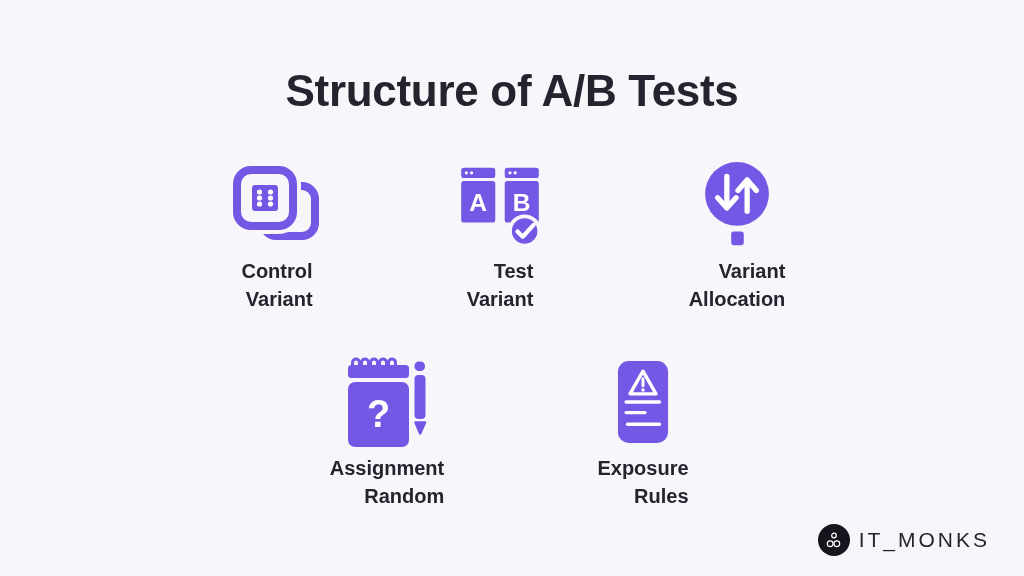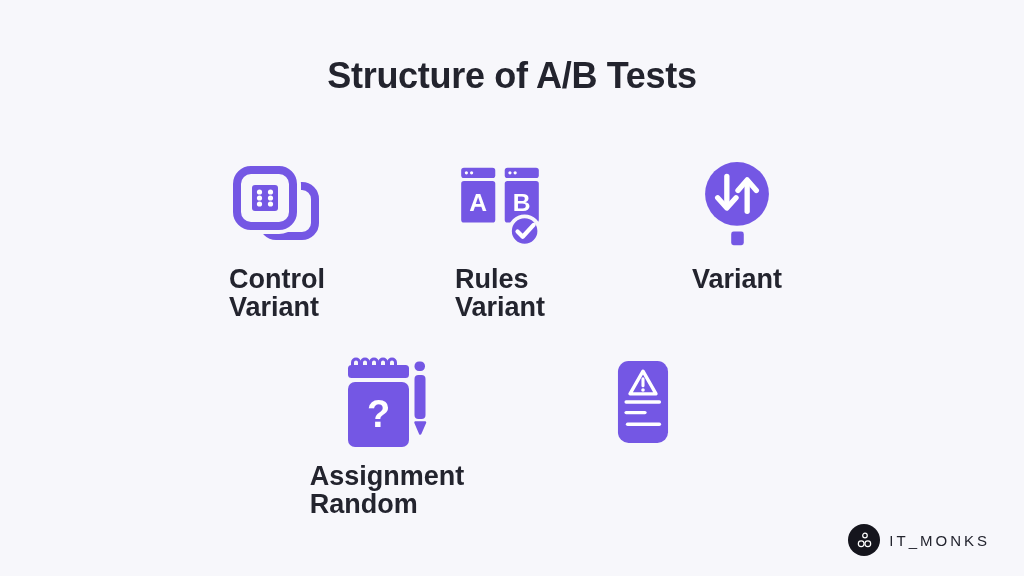--- a/index.html
+++ b/index.html
@@ -12,36 +12,36 @@
   *{box-sizing:border-box}
   html,body{margin:0;padding:0}
   body{
     width:1024px;height:576px;
     background:var(--background);
     font-family:"Liberation Sans",sans-serif;
     overflow:hidden;
   }
   .canvas{position:relative;width:1024px;height:576px;background:var(--background)}
   .title{
-    position:absolute;top:55px;left:0;width:100%;
+    position:absolute;top:66px;left:0;width:100%;
     margin:0;text-align:center;
-    font-size:36px;font-weight:700;letter-spacing:-0.3px;
+    font-size:44px;font-weight:700;letter-spacing:-0.3px;
     color:var(--text);
   }
   .feature{
     position:absolute;width:220px;
     display:flex;flex-direction:column;align-items:center;
   }
   .icon-box{
     height:100px;width:100%;
     display:flex;align-items:center;justify-content:center;
   }
   .label{
-    margin-top:10px;text-align:left;
-    font-size:27px;font-weight:700;line-height:28px;
+    margin-top:2px;text-align:right;
+    font-size:20px;font-weight:700;line-height:28px;
     color:var(--text);
   }
   .label span{display:block}
   .f1{left:167px;top:155px}
   .f2{left:390px;top:155px}
   .f3{left:627px;top:155px}
   .f4{left:277px;top:352px}
   .f5{left:533px;top:352px}
 
   
@@ -62,21 +62,21 @@
     position:absolute;right:34px;top:524px;
     display:flex;align-items:center;gap:9px;
   }
   .logo-circle{
     width:32px;height:32px;border-radius:50%;
     background:var(--logo-circle);
     display:flex;align-items:center;justify-content:center;
     flex:0 0 auto;
   }
   .logo-text{
-    font-size:15px;font-weight:500;letter-spacing:3px;
+    font-size:21px;font-weight:500;letter-spacing:3px;
     color:var(--text);white-space:nowrap;
   }
 </style>
 </head>
 <body>
 
 <div class="canvas">
 
   <h1 class="title">Structure of A/B Tests</h1>
 
@@ -112,38 +112,39 @@
         <rect class="fa" x="47" y="7" width="36" height="11" rx="3"></rect>
         <circle class="fw" cx="52.5" cy="12.5" r="1.7"></circle>
           <circle class="fw" cx="58" cy="12.5" r="1.7"></circle>
         <rect class="fa" x="47" y="21" width="36" height="44" rx="3"></rect>
         <text class="glyph" x="65" y="53" font-size="26" text-anchor="middle">B</text>
         <circle class="ring" cx="68" cy="74" r="15.5" stroke-width="4"></circle>
         <path class="sw" d="M60.5 74.5 l5.5 5.5 l11.5 -12.5" stroke-width="4.5" stroke-linecap="round" stroke-linejoin="round"></path>
       </svg>
     </div>
     <div class="label">
-      <span>Rules</span>
+      <span>Test</span>
       <span>Variant</span>
     </div>
   </div>
 
   <div class="feature f3">
     <div class="icon-box">
       <svg width="66" height="89" viewBox="0 0 68 92">
         <circle class="fa" cx="34" cy="34" r="33"></circle>
         <rect class="fa" x="28" y="73" width="13" height="14" rx="2.5"></rect>
         <path class="sw" d="M23.5 16 V46" stroke-width="5.5" stroke-linecap="round"></path>
         <path class="sw" d="M14 38 L23.5 48.5 L33 38" stroke-width="5.5" stroke-linecap="round" stroke-linejoin="round"></path>
         <path class="sw" d="M44.5 52 V22" stroke-width="5.5" stroke-linecap="round"></path>
         <path class="sw" d="M35 30.5 L44.5 19.5 L54 30.5" stroke-width="5.5" stroke-linecap="round" stroke-linejoin="round"></path>
       </svg>
     </div>
     <div class="label">
       <span>Variant</span>
+      <span>Allocation</span>
     </div>
   </div>
 
   <div class="feature f4">
     <div class="icon-box">
       <svg width="80" height="90" viewBox="0 0 80 90">
         <path class="sa" d="M5.5 10 V5.5 a3.5 3.5 0 0 1 7 0 V10" stroke-width="3" stroke-linecap="round"></path>
         <path class="sa" d="M14.5 10 V5.5 a3.5 3.5 0 0 1 7 0 V10" stroke-width="3" stroke-linecap="round"></path>
         <path class="sa" d="M23.5 10 V5.5 a3.5 3.5 0 0 1 7 0 V10" stroke-width="3" stroke-linecap="round"></path>
         <path class="sa" d="M32.5 10 V5.5 a3.5 3.5 0 0 1 7 0 V10" stroke-width="3" stroke-linecap="round"></path>
@@ -167,20 +168,24 @@
       <svg width="52" height="85" viewBox="0 0 54 88">
         <rect class="fa" x="1" y="1" width="52" height="85" rx="11"></rect>
         <path class="sw" d="M27 11.5 L40.5 35 L13.5 35 Z" stroke-width="3.5" stroke-linejoin="round"></path>
         <path class="sw" d="M27 19.5 V26.5" stroke-width="3.2" stroke-linecap="round"></path>
         <circle class="fw" cx="27" cy="31" r="1.9"></circle>
         <path class="sw" d="M9.5 43.5 H44" stroke-width="3.6" stroke-linecap="round"></path>
         <path class="sw" d="M9.5 54.5 H29" stroke-width="3.6" stroke-linecap="round"></path>
         <path class="sw" d="M11 66.5 H44" stroke-width="3.6" stroke-linecap="round"></path>
       </svg>
     </div>
+    <div class="label">
+      <span>Exposure</span>
+      <span>Rules</span>
+    </div>
   </div>
 
   <div class="logo">
     <span class="logo-circle">
       <svg width="19" height="19" viewBox="0 0 40 40">
         <circle class="sw" cx="21" cy="9.5" r="4.8" stroke-width="2.6"></circle>
         <circle class="sw" cx="13" cy="27" r="6" stroke-width="2.6"></circle>
         <circle class="sw" cx="27" cy="27" r="6" stroke-width="2.6"></circle>
       </svg>
     </span>

